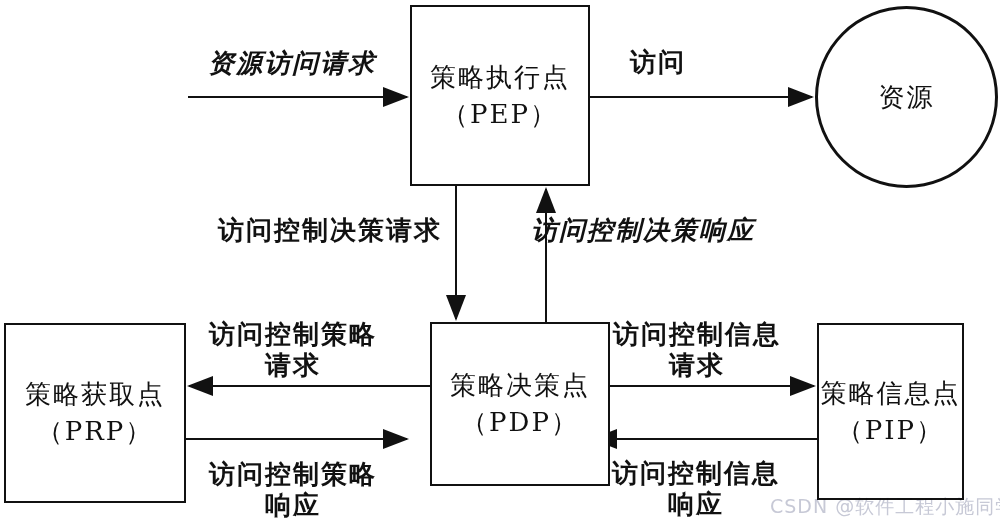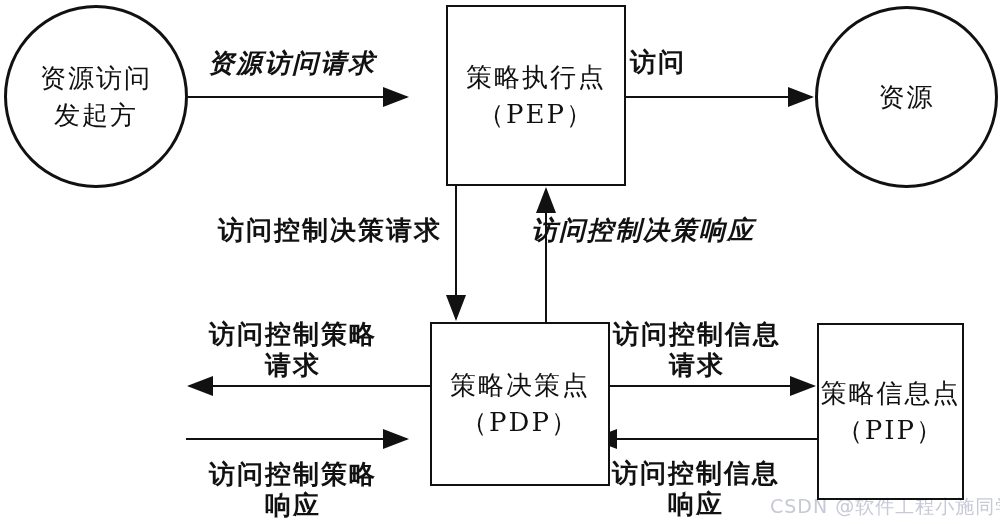--- a/index.html
+++ b/index.html
@@ -76,34 +76,34 @@
     <line x1="188" y1="97" x2="407" y2="97" stroke="#111111" stroke-width="2" marker-end="url(#ah)"></line>
     <line x1="590" y1="97" x2="812" y2="97" stroke="#111111" stroke-width="2" marker-end="url(#ah)"></line>
     <line x1="456" y1="186" x2="456" y2="319" stroke="#111111" stroke-width="2" marker-end="url(#ah)"></line>
     <line x1="546" y1="322" x2="546" y2="189" stroke="#111111" stroke-width="2" marker-end="url(#ah)"></line>
     <line x1="590" y1="386" x2="189" y2="386" stroke="#111111" stroke-width="2" marker-end="url(#ah)"></line>
     <line x1="186" y1="439" x2="407" y2="439" stroke="#111111" stroke-width="2" marker-end="url(#ah)"></line>
     <line x1="590" y1="386" x2="814" y2="386" stroke="#111111" stroke-width="2" marker-end="url(#ah)"></line>
     <line x1="817" y1="439" x2="593" y2="439" stroke="#111111" stroke-width="2" marker-end="url(#ah)"></line>
   </svg>
 
-  <div class="node circle" style="left:4px; top:5px; width:184px; height:183px;">
-    <span>资源访问</span>
-    <span>发起方</span>
-  </div>
 
-  <div class="node box" style="left:410px; top:5px; width:180px; height:181px;margin-left:36px;">
+  <div class="node box" style="left:410px; top:5px; width:180px; height:181px;">
     <span>策略执行点</span>
     <span>（PEP）</span>
   </div>
 
   <div class="node circle" style="left:815px; top:6px; width:183px; height:182px;">
     <span>资源</span>
   </div>
 
+  <div class="node box" style="left:4px; top:323px; width:182px; height:180px;">
+    <span>策略获取点</span>
+    <span>（PRP）</span>
+  </div>
 
   <div class="node box" style="left:430px; top:322px; width:180px; height:164px;align-items:center;">
     <span>策略决策点</span>
     <span>（PDP）</span>
   </div>
 
   <div class="node box" style="left:817px; top:323px; width:147px; height:177px;">
     <span>策略信息点</span>
     <span>（PIP）</span>
   </div>

